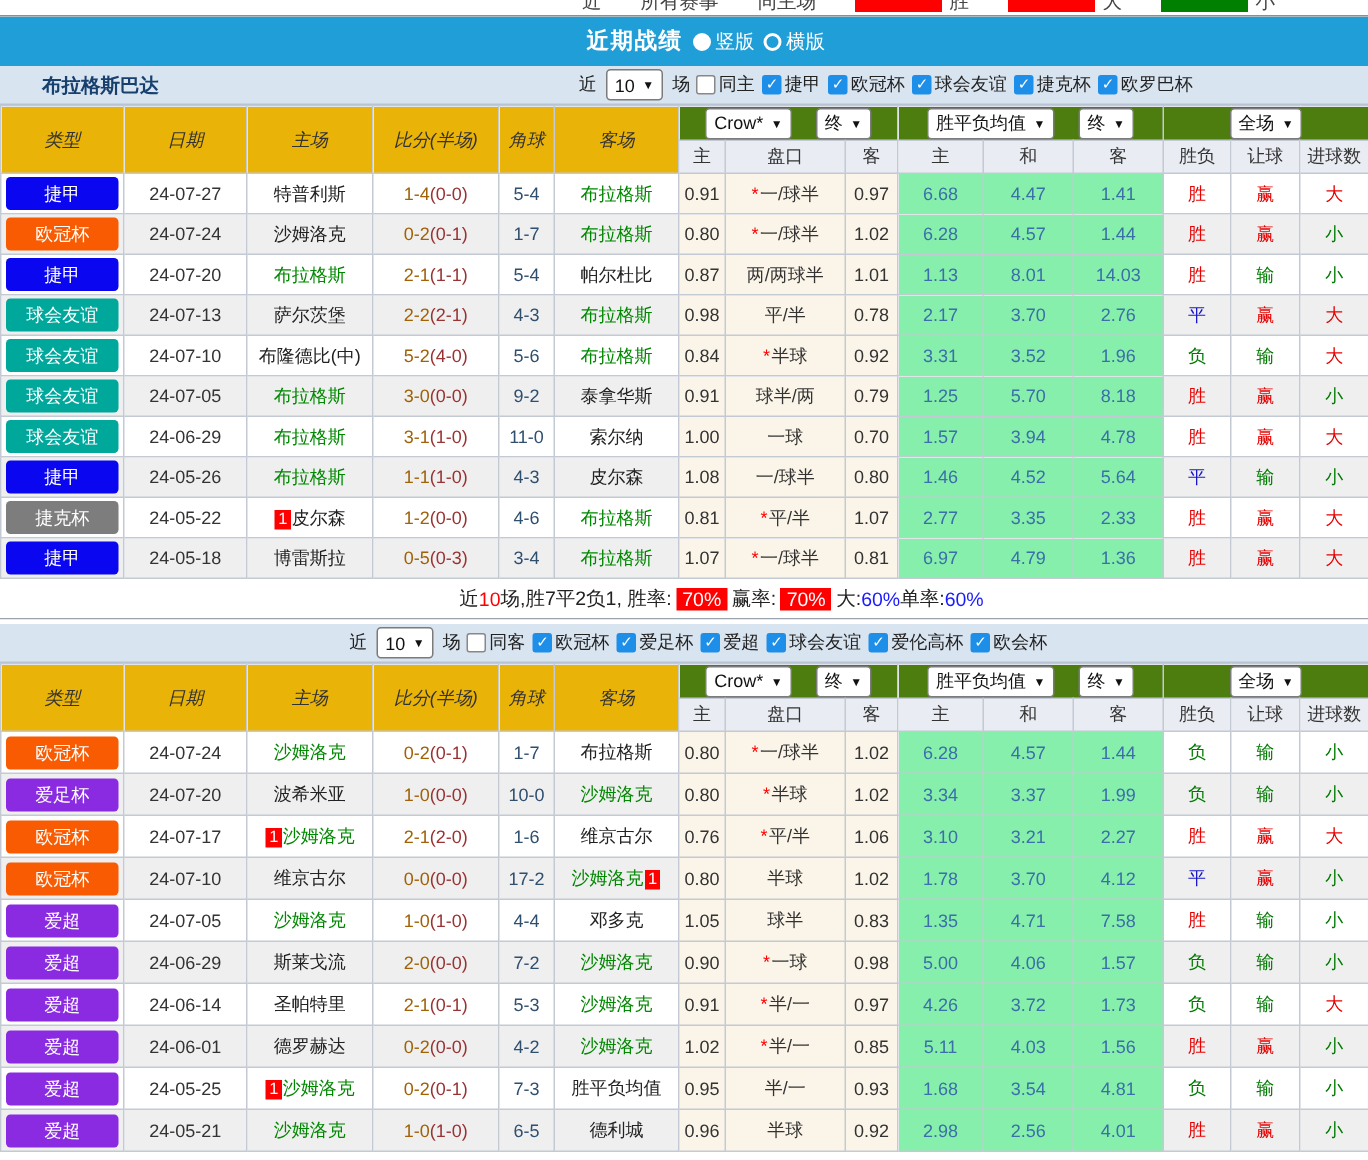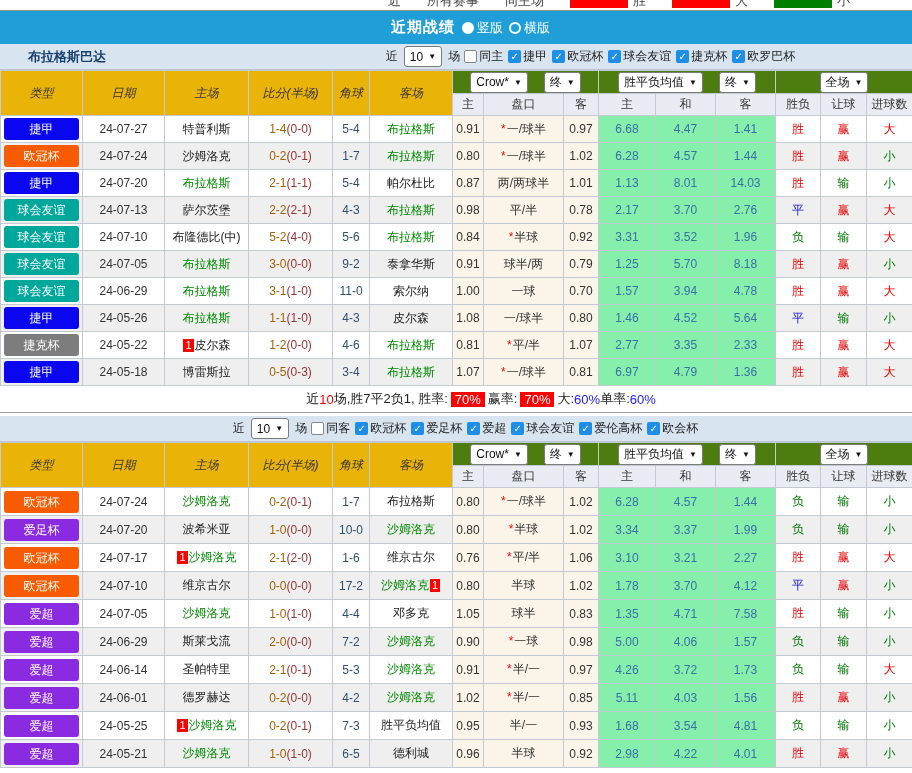--- a/index.html
+++ b/index.html
@@ -678,21 +678,21 @@
             </td>
             <td class="st date">24-05-21</td>
             <td class="st"><span><span class="tgreen">沙姆洛克</span></span></td>
             <td class="st"><span class="score-full">1-0</span><span class="score-half">(1-0)</span></td>
             <td class="st corner">6-5</td>
             <td class="st"><span><span class="tdark">德利城</span></span></td>
             <td class="cream">0.96</td>
             <td class="cream"><span><span>半球</span></span></td>
             <td class="cream">0.92</td>
             <td class="pale">2.98</td>
-            <td class="pale">4.22</td>
+            <td class="pale">2.56</td>
             <td class="pale">4.01</td>
             <td class="st cr">胜</td>
             <td class="st cr">赢</td>
             <td class="st cg">小</td>
           </tr>
         </tbody>
       </table>
       <div class="summary">
         <span>近</span>
         <span>场,胜4平1负5, 胜率:</span>

